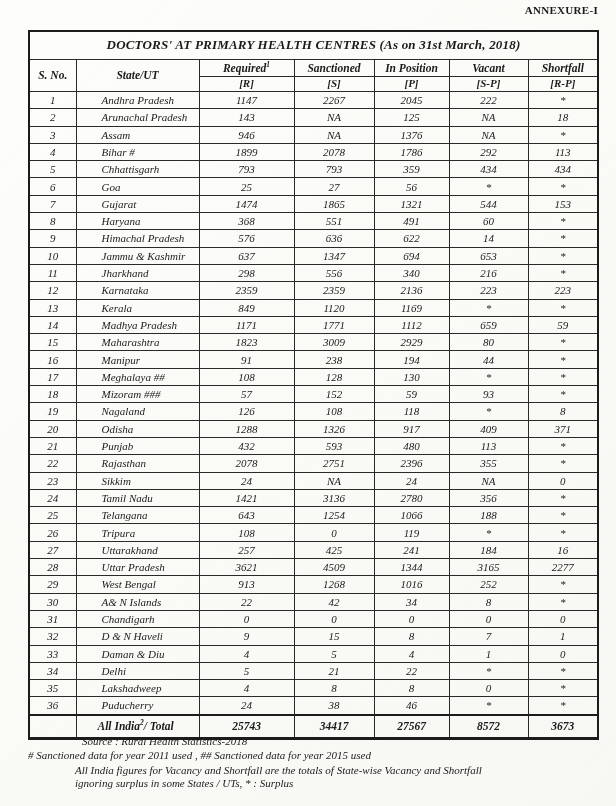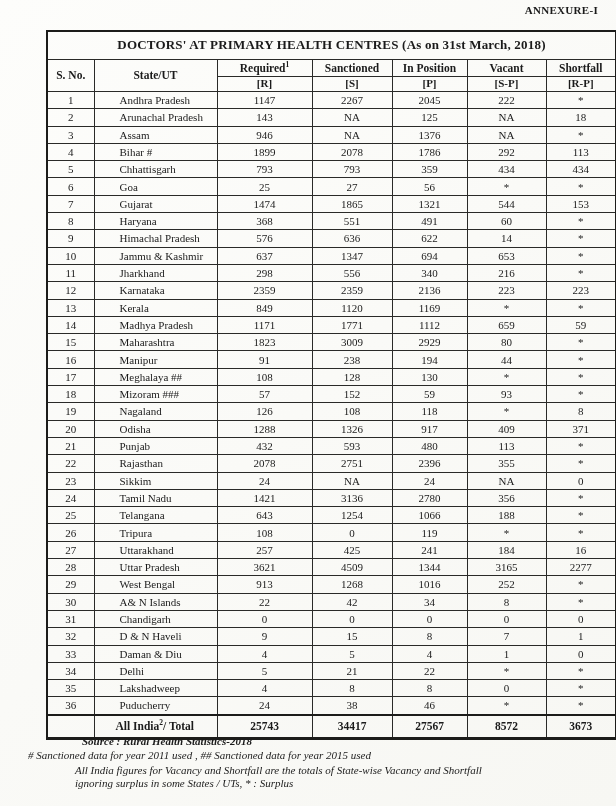--- a/index.html
+++ b/index.html
@@ -10,23 +10,24 @@
     color:#1b1b1b;
     position:relative;
     overflow:hidden;
   }
   .page{position:absolute;inset:0;background:linear-gradient(135deg,#fdfdfb 0%,#f7f7f3 100%);}
   .annexure{
     position:absolute;top:4px;right:18px;
     font-weight:bold;font-size:11px;letter-spacing:.3px;
   }
   table.doctors{
-    position:absolute;left:46px;top:30px;width:569px;
+    position:absolute;left:28px;top:30px;width:569px;
     border-collapse:collapse;table-layout:fixed;
     font-size:11px;
+    font-style:italic;
   }
   table.doctors th, table.doctors td{
     border:1px solid #2a2a28;
     padding:0 3px;
     line-height:1.1;
     overflow:hidden;white-space:nowrap;
   }
   table.doctors{border:2px solid #1c1c1a;}
   col.c1{width:47px}
   col.c2{width:123px}
@@ -47,21 +48,21 @@
     height:21px;font-weight:bold;font-size:11.5px;
     border-top:2px solid #1c1c1a;border-bottom:3px solid #1c1c1a;
   }
   tr.total-row td.c-state{text-align:left;padding-left:21px;}
   sup{font-size:7.5px;line-height:0;}
   .footer{
     position:absolute;left:28px;top:735px;width:560px;
     font-style:italic;font-size:11px;line-height:1.22;
   }
   .source-line{
-    font-weight:bold;
+    font-weight:normal;
     margin-left:54px;
     margin-bottom:1px;
   }
   .notes-wrap{display:flex;}
   .notes-label{width:54px;flex:0 0 54px;}
   .notes-text{flex:1;max-width:470px;}
   .notes-text div{margin:0 0 1px 0;}
 </style>
 </head>
 <body>

